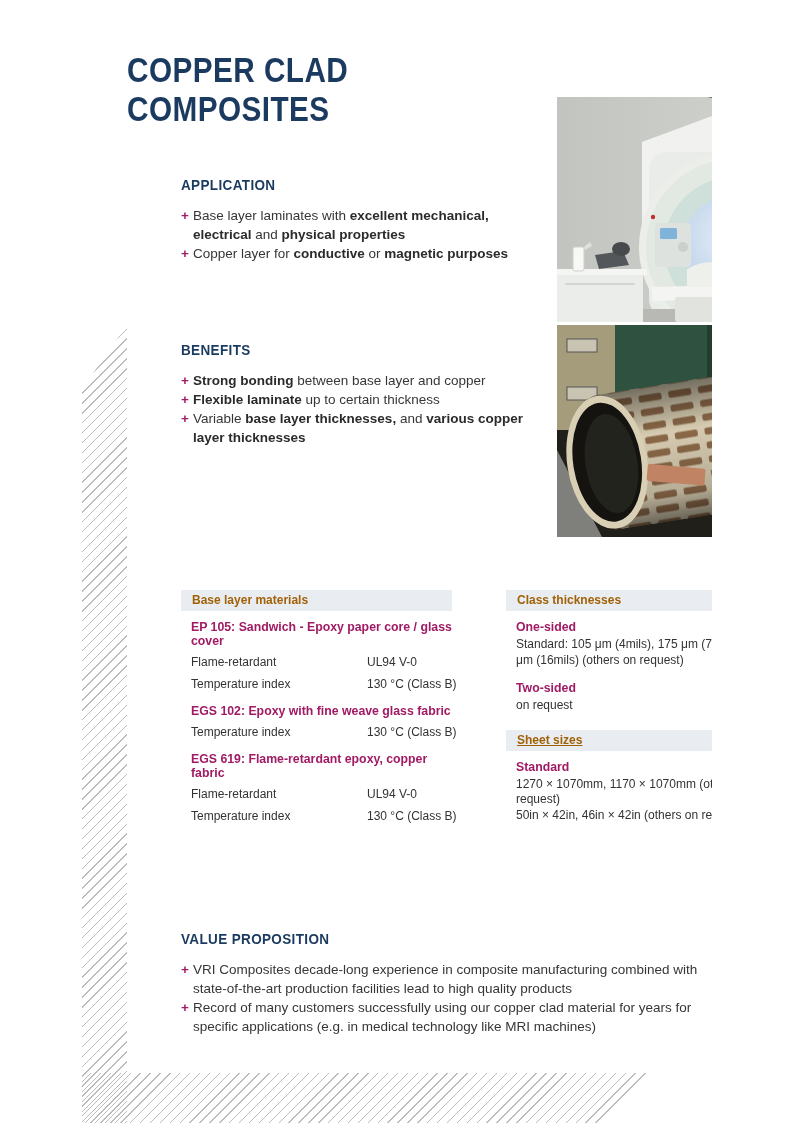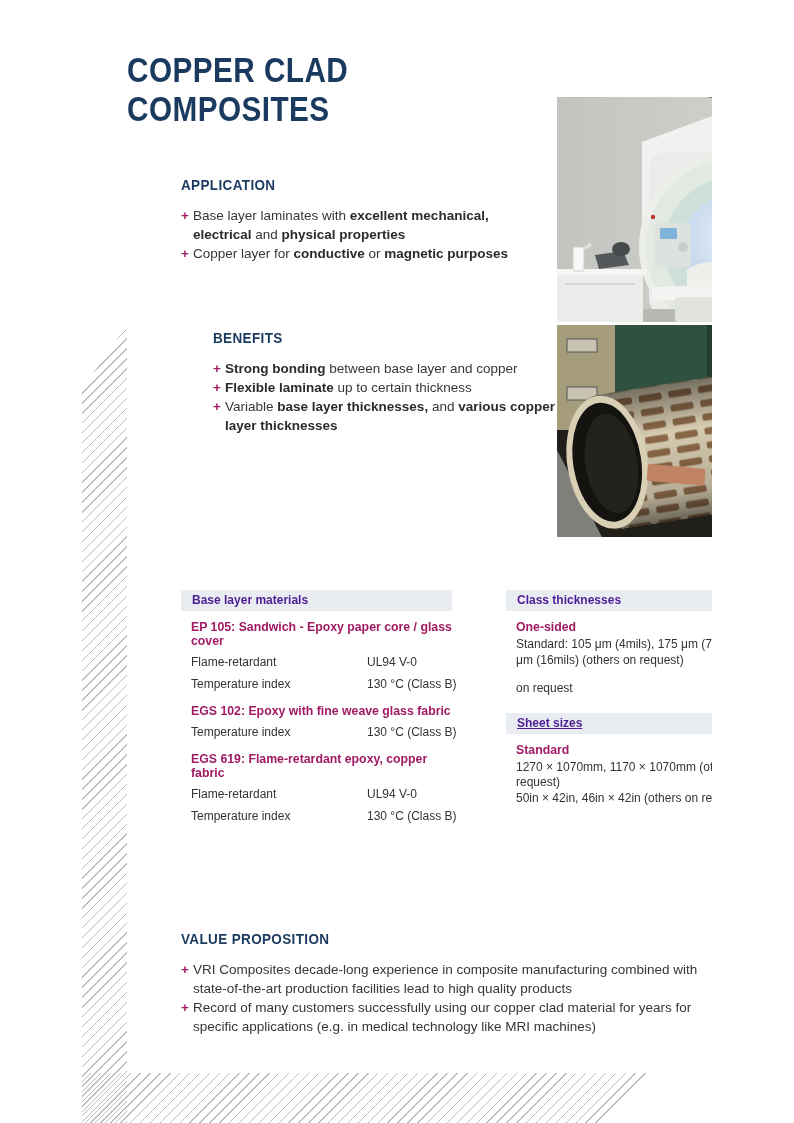--- a/index.html
+++ b/index.html
@@ -38,21 +38,21 @@
   .sec-h{color:var(--navy);font-size:15px;font-weight:800;letter-spacing:.4px;
     transform:scaleX(.9);transform-origin:left top;white-space:nowrap;margin-bottom:13px;}
   .bullets{font-size:13.5px;line-height:19px;color:var(--body);}
   .bullet{display:flex;}
   .plus{flex:none;width:12px;color:var(--magenta);font-weight:800;}
   .btext b{color:#2b2b2b;}
 
   
   .col{position:absolute;width:271px;font-size:12px;color:#333;}
   .tbl-header{height:21px;line-height:21px;background:var(--tblhdr);
-    padding-left:11px;font-weight:700;font-size:12px;color:#4c1d95;}
+    padding-left:11px;font-weight:700;font-size:12px;color:#a16207;}
   .tbl-header.mt{margin-top:16px;text-decoration:underline;}
   .grp-title{color:var(--magenta);font-weight:700;font-size:12.3px;
     margin:9px 0 3px;padding-left:10px;}
   .row{display:flex;padding:4px 0 4px 10px;}
   .row .lbl{flex:none;width:176px;}
   .row .val{flex:1;white-space:nowrap;}
   .grp-text{margin:3px 0 13px;padding-left:10px;line-height:15.5px;}
 
   
   .qr{position:absolute;left:638px;top:923px;width:107px;height:107px;}
@@ -183,21 +183,21 @@
           <span class="plus">+</span>
           <span class="btext">Base layer laminates with <b>excellent mechanical, electrical</b> and <b>physical properties</b></span>
         </div>
         <div class="bullet">
           <span class="plus">+</span>
           <span class="btext">Copper layer for <b>conductive</b> or <b>magnetic purposes</b></span>
         </div>
       </div>
   </div>
 
-  <div class="section" style="left:99px;top:329px;width:352px;margin-left:32px;">
+  <div class="section" style="left:99px;top:341px;width:352px;">
     <div class="sec-h">BENEFITS</div>
     <div class="bullets">
         <div class="bullet">
           <span class="plus">+</span>
           <span class="btext"><b>Strong bonding</b> between base layer and copper</span>
         </div>
         <div class="bullet">
           <span class="plus">+</span>
           <span class="btext"><b>Flexible laminate</b> up to certain thickness</span>
         </div>
@@ -235,20 +235,21 @@
           <span class="val">130 °C (Class B)</span>
         </div>
       </div>
   </div>
 
   <div class="col" style="left:424px;top:590px;">
     <div class="tbl-header">Class thicknesses</div>
     <div>
         <div class="grp-title">One-sided</div>
         <div class="grp-text">Standard: 105 μm (4mils), 175 μm (7mils), 400 μm (16mils) (others on request)</div>
+        <div class="grp-title">Two-sided</div>
         <div class="grp-text">on request</div>
       </div>
     <div class="tbl-header mt">Sheet sizes</div>
     <div>
         <div class="grp-title">Standard</div>
         <div class="grp-text">1270 × 1070mm, 1170 × 1070mm (others on request)<br>50in × 42in, 46in × 42in (others on request)</div>
       </div>
   </div>
 
   <div class="section" style="left:99px;top:930px;width:532px;">

